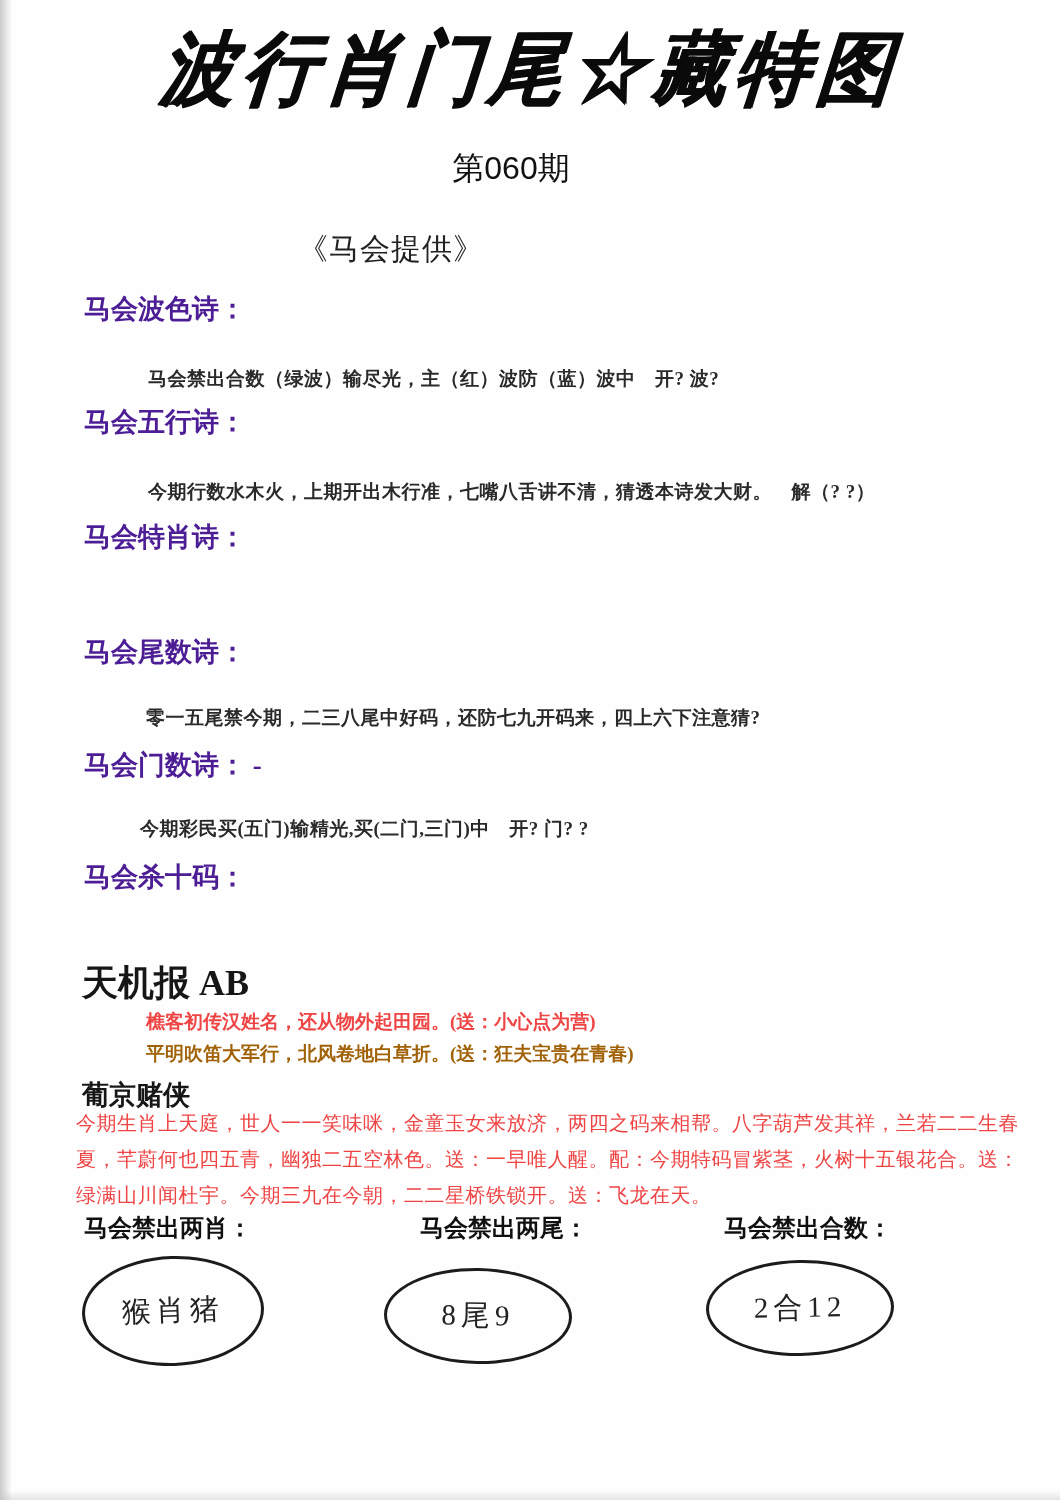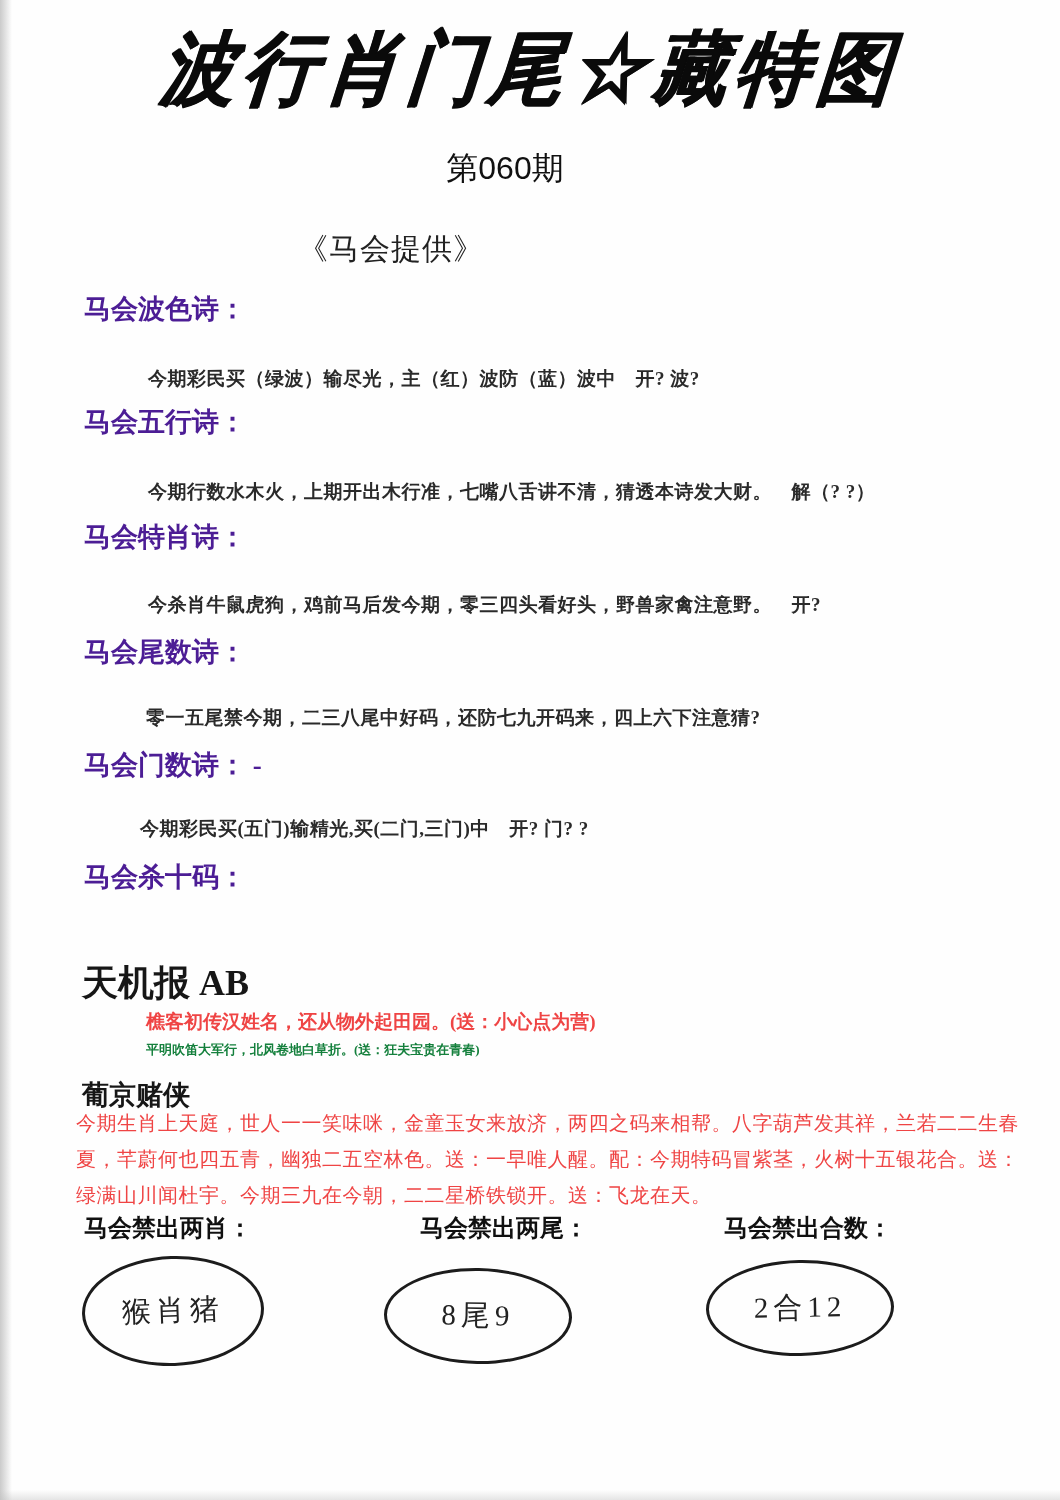--- a/index.html
+++ b/index.html
@@ -25,37 +25,37 @@
     left:100px;top:20px;width:860px;
     font-size:74px;font-weight:bold;font-style:italic;
     letter-spacing:8px;text-align:center;
     transform:skewX(-5deg) scaleY(1.08);transform-origin:center;
     text-shadow:1.5px 0 0 currentColor, 0 1px 0 currentColor;
     color:#0a0a0a;
   }
   .issue{
     left:0;top:147px;width:1010px;text-align:center;
     font-family:"Liberation Sans", sans-serif;
-    font-size:32px;color:#111;
+    font-size:32px;color:#111;padding-left:6px;
   }
   .provider{left:298px;top:229px;font-size:30px;letter-spacing:1px;color:#222;}
 
   .sec-head{left:84px;font-size:27px;font-weight:bold;color:#4c1d95;}
   .sec-line{font-size:19px;font-weight:600;color:#2a2a2a;letter-spacing:.5px;}
 
   .h1{top:291px;} .l1{left:148px;top:366px;}
   .h2{top:404px;text-align:right;} .l2{left:148px;top:479px;}
   .h3{top:519px;} .l3{left:148px;top:592px;}
   .h4{top:634px;} .l4{left:146px;top:705px;}
   .h5{top:747px;} .l5{left:140px;top:816px;}
   .h6{top:859px;} .l6{left:126px;top:921px;font-size:20px;}
 
   .tj-head{left:82px;top:959px;font-size:36px;font-weight:bold;}
   .tj-a{left:146px;top:1009px;font-size:19px;font-weight:700;color:#ef4444;}
-  .tj-b{left:146px;top:1041px;font-size:13px;font-weight:700;color:#15803d;}
+  .tj-b{left:146px;top:1041px;font-size:19px;font-weight:700;color:#a16207;}
   .pj-head{left:82px;top:1077px;font-size:27px;font-weight:bold;text-align:right;}
   .pj-line{left:76px;font-size:20px;font-weight:400;color:#ef4444;letter-spacing:.5px;}
   .pj-1{top:1110px;} .pj-2{top:1146px;} .pj-3{top:1182px;}
 
   .forb-label{top:1212px;font-size:24px;font-weight:bold;color:#101010;}
   .fl-1{left:84px;} .fl-2{left:420px;} .fl-3{left:724px;}
 
   .ellipse{
     position:absolute;border:3px solid #1c1c1c;border-radius:50%;
     display:flex;align-items:center;justify-content:center;
@@ -71,27 +71,26 @@
 <div class="page">
 
   <div class="scan-edge"></div>
   <div class="scan-edge-bottom"></div>
 
   <div class="abs title">波行肖门尾☆藏特图</div>
   <div class="abs issue">第060期</div>
   <div class="abs provider">《马会提供》</div>
 
   <div class="abs sec-head h1">马会波色诗：</div>
-  <div class="abs sec-line l1">今期彩民买（绿波）输尽光，主（红）波防（蓝）波中　开? 波?</div>
+  <div class="abs sec-line l1">马会禁出合数（绿波）输尽光，主（红）波防（蓝）波中　开? 波?</div>
 
   <div class="abs sec-head h2">马会五行诗：</div>
   <div class="abs sec-line l2">今期行数水木火，上期开出木行准，七嘴八舌讲不清，猜透本诗发大财。　解（? ?）</div>
 
   <div class="abs sec-head h3">马会特肖诗：</div>
-  <div class="abs sec-line l3">今杀肖牛鼠虎狗，鸡前马后发今期，零三四头看好头，野兽家禽注意野。　开?</div>
 
   <div class="abs sec-head h4">马会尾数诗：</div>
   <div class="abs sec-line l4">零一五尾禁今期，二三八尾中好码，还防七九开码来，四上六下注意猜?</div>
 
   <div class="abs sec-head h5">马会门数诗： -</div>
   <div class="abs sec-line l5">今期彩民买(五门)输精光,买(二门,三门)中　开? 门? ?</div>
 
   <div class="abs sec-head h6">马会杀十码：</div>
 
   <div class="abs tj-head">天机报 AB</div>

